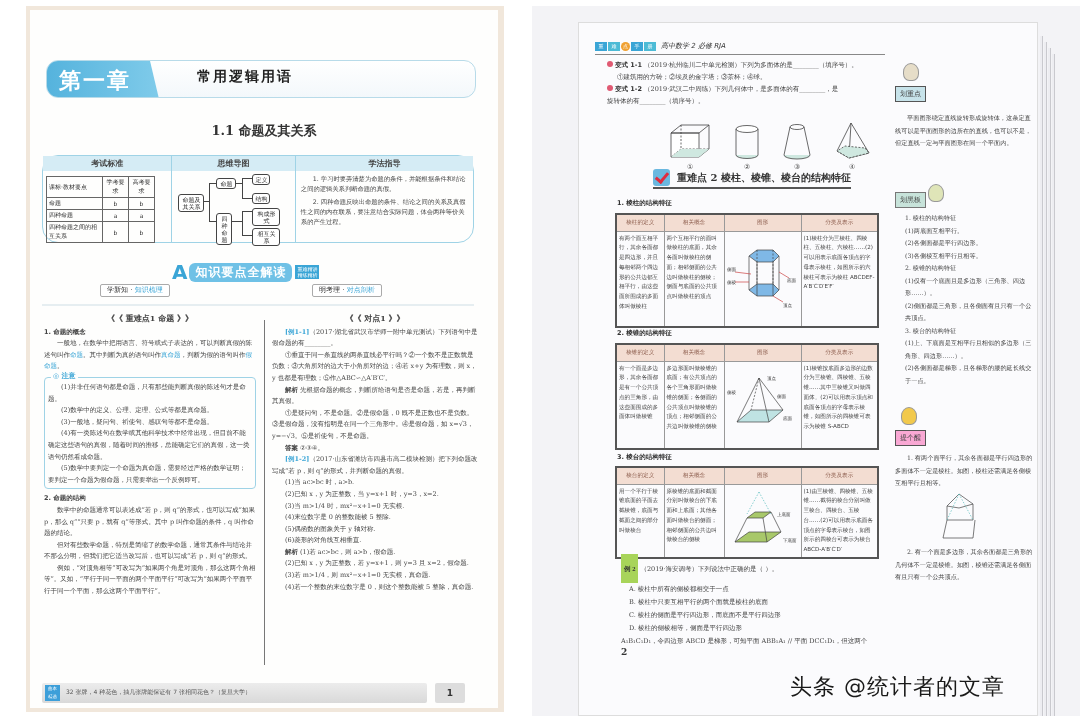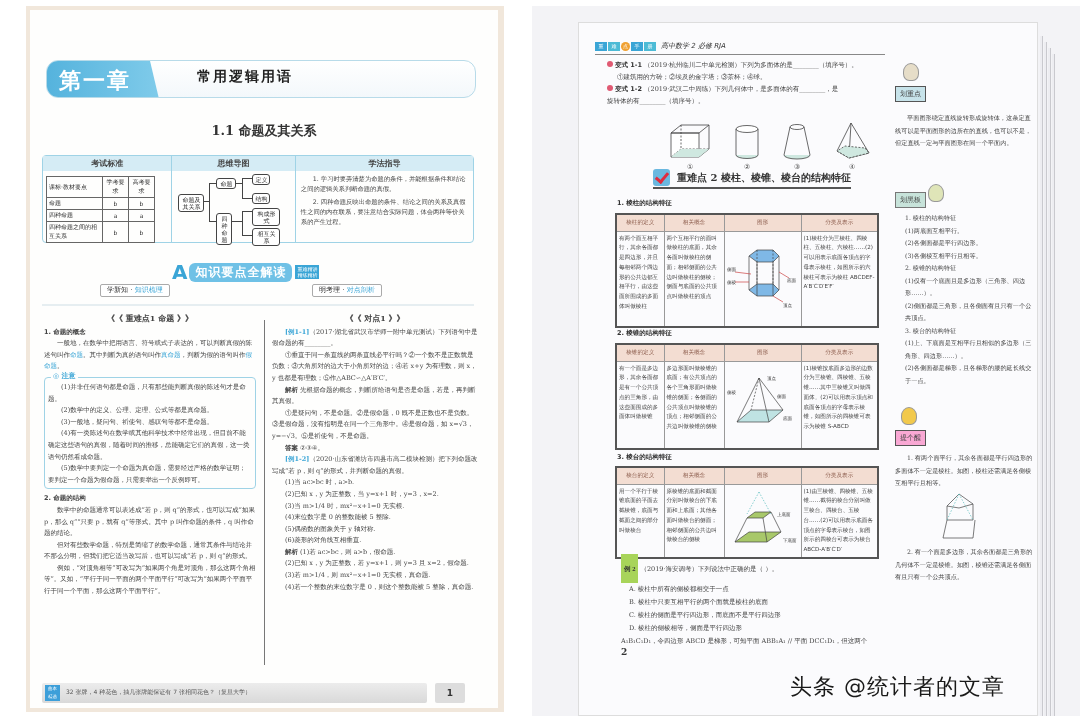--- a/index.html
+++ b/index.html
@@ -7,21 +7,21 @@
   body { font-family: "DejaVu Sans", sans-serif; color: #333; position: relative; }
 
   .left-wrap { position: absolute; left: 26px; top: 6px; width: 478px; height: 706px; background: #f1e7db; }
   .left-page { position: absolute; left: 4px; top: 4px; width: 468px; height: 698px; background: #fefefd; }
 
   .chapter-bar { position: absolute; left: 16px; top: 50px; width: 430px; height: 38px; border: 1px solid #b8dbe9; border-radius: 12px; background: linear-gradient(#fff, #f3f8fb); overflow: hidden; }
   .chapter-tab { position: absolute; left: 0; top: 0; width: 112px; height: 38px; background: linear-gradient(90deg, #55b3dd, #7fcbea); clip-path: polygon(0 0, 92% 0, 100% 100%, 0 100%); color: #fff; font-weight: bold; font-size: 22px; padding: 5px 0 0 12px; letter-spacing: 2px; }
   .chapter-title { position: absolute; left: 150px; top: 7px; font-size: 14px; font-weight: bold; color: #222; letter-spacing: 2px; }
   .section-title { position: absolute; left: 0; width: 468px; top: 112px; text-align: center; font-size: 13px; font-weight: bold; font-family: "DejaVu Serif", serif; color: #333; }
 
-  .overview { position: absolute; left: 12px; top: 145px; width: 432px; height: 88px; border: 1px solid #9fd3e6; border-radius: 4px; display: flex; justify-content: space-between; }
+  .overview { position: absolute; left: 12px; top: 145px; width: 432px; height: 88px; border: 1px solid #9fd3e6; border-radius: 16px; display: flex; justify-content: space-between; }
   .ov-col { border-right: 1px solid #9fd3e6; position: relative; }
   .ov-col:last-child { border-right: none; }
   .ov-head { height: 15px; background: #d5ecf5; font-size: 8px; text-align: center; line-height: 15px; font-weight: bold; color: #444; }
   .ov-table { margin: 5px 3px; border-collapse: collapse; font-size: 6px; }
   .ov-table td { border: 1px solid #666; padding: 1px 2px; height: 11px; }
   .ov-table td.c { text-align: center; width: 26px; }
   .mm-node { position: absolute; border: 1px solid #444; border-radius: 3px; font-size: 6px; padding: 1px 2px; background: #fff; text-align: center; line-height: 7px; }
   .mm-line { position: absolute; background: #444; }
   .ov-guide { font-size: 6.3px; line-height: 10px; padding: 3px 5px; color: #444; text-indent: 12px; }
 
@@ -180,21 +180,21 @@
       <p>例如，“对顶角相等”可改写为“如果两个角是对顶角，那么这两个角相等”。又如，“平行于同一平面的两个平面平行”可改写为“如果两个平面平行于同一个平面，那么这两个平面平行”。</p>
     </div>
 
     <div class="col" style="left:242px;top:303px;width:206px">
       <p class="center-hd">《《 对点1 》》</p>
       <p><span class="ex">[例1-1]</span><span>（2017·湖北省武汉市华师一附中单元测试）下列语句中是假命题的有________。</span></p>
       <p>①垂直于同一条直线的两条直线必平行吗？②一个数不是正数就是负数；③大角所对的边大于小角所对的边；④若 x+y 为有理数，则 x，y 也都是有理数；⑤作△ABC∽△A′B′C′。</p>
       <p><b>解析</b> <span>先根据命题的概念，判断所给语句是否是命题，若是，再判断其真假。</span></p>
       <p>①是疑问句，不是命题。②是假命题，0 既不是正数也不是负数。③是假命题，没有指明是在同一个三角形中。④是假命题，如 x=√3，y=−√3。⑤是祈使句，不是命题。</p>
       <p><b>答案</b> <span>②③④。</span></p>
-      <p><span class="ex">[例1-2]</span><span>（2020·山东省潍坊市四县市高二模块检测）把下列命题改写成“若 p，则 q”的形式，并判断命题的真假。</span></p>
+      <p><span class="ex">[例1-2]</span><span>（2017·山东省潍坊市四县市高二模块检测）把下列命题改写成“若 p，则 q”的形式，并判断命题的真假。</span></p>
       <p>(1)当 ac&gt;bc 时，a&gt;b.</p>
       <p>(2)已知 x，y 为正整数，当 y=x+1 时，y=3，x=2.</p>
       <p>(3)当 m&gt;1/4 时，mx²−x+1=0 无实根.</p>
       <p>(4)末位数字是 0 的整数能被 5 整除.</p>
       <p>(5)偶函数的图象关于 y 轴对称.</p>
       <p>(6)菱形的对角线互相垂直.</p>
       <p><b>解析</b> <span>(1)若 ac&gt;bc，则 a&gt;b，假命题.</span></p>
       <p>(2)已知 x，y 为正整数，若 y=x+1，则 y=3 且 x=2，假命题.</p>
       <p>(3)若 m&gt;1/4，则 mx²−x+1=0 无实根，真命题.</p>
       <p>(4)若一个整数的末位数字是 0，则这个整数能被 5 整除，真命题.</p>

